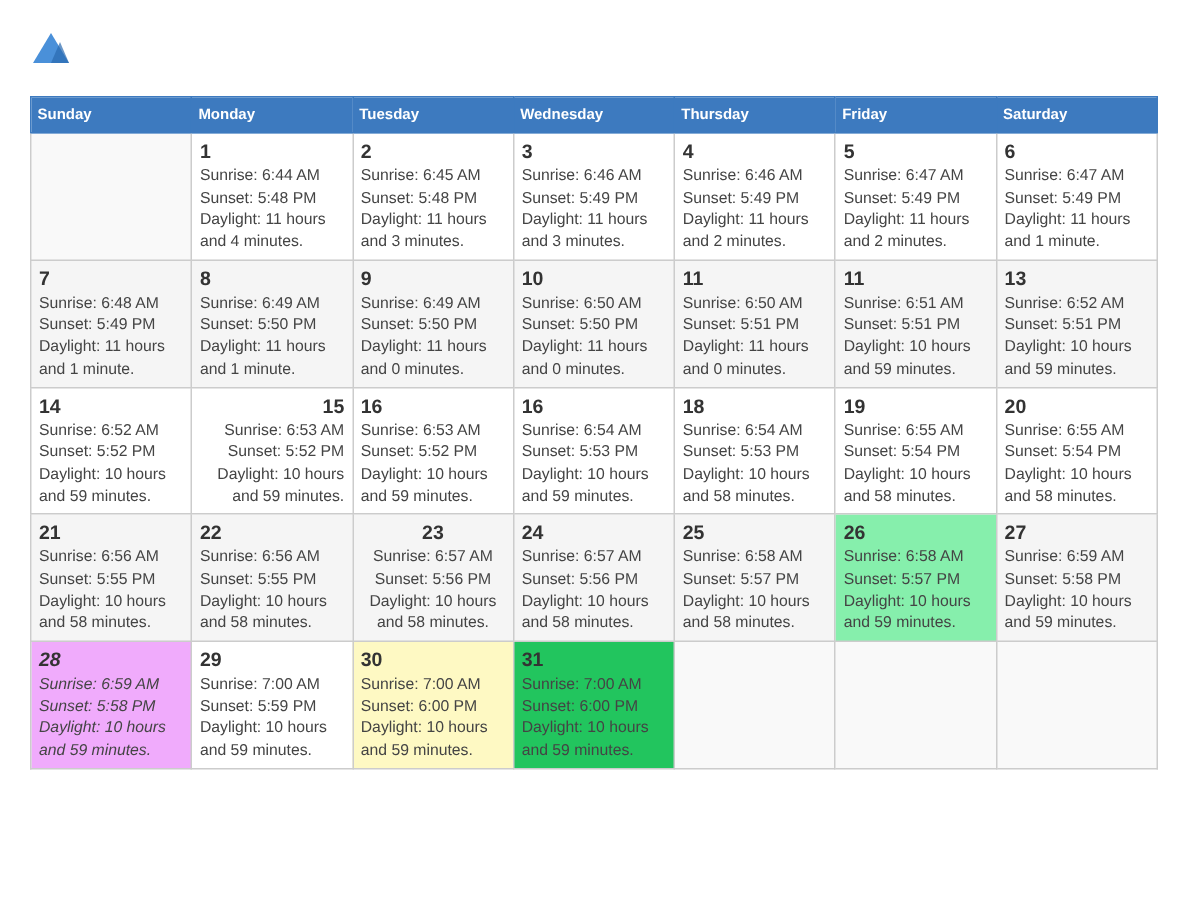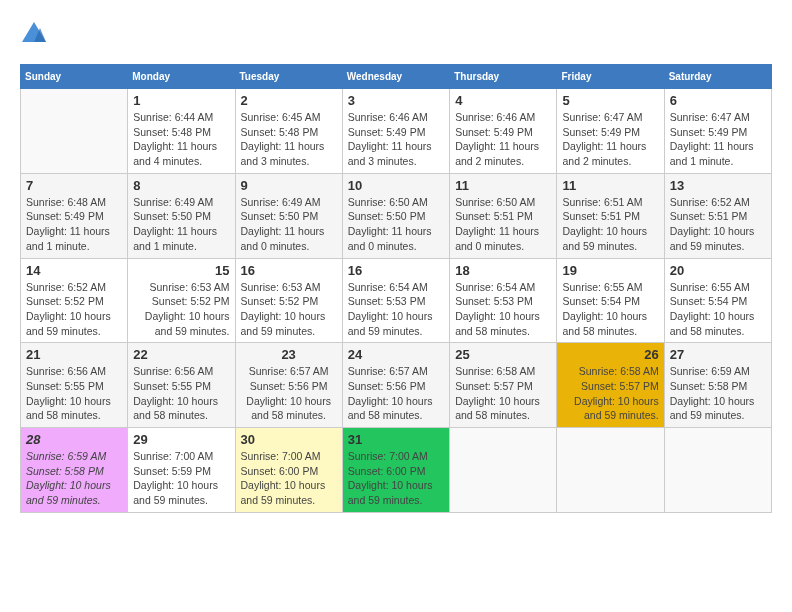--- a/index.html
+++ b/index.html
@@ -232,21 +232,21 @@
           <div class="day-info">Sunrise: 6:57 AM<br>Sunset: 5:56 PM<br>Daylight: 10 hours<br>and 58 minutes.</div>
         </td>
         <td style="background: rgb(245, 245, 245);">
           <span class="day-number">24</span>
           <div class="day-info">Sunrise: 6:57 AM<br>Sunset: 5:56 PM<br>Daylight: 10 hours<br>and 58 minutes.</div>
         </td>
         <td style="background: rgb(245, 245, 245);">
           <span class="day-number">25</span>
           <div class="day-info">Sunrise: 6:58 AM<br>Sunset: 5:57 PM<br>Daylight: 10 hours<br>and 58 minutes.</div>
         </td>
-        <td style="background: #eab308; text-align: right;">
+        <td style="background: #86efac;">
           <span class="day-number">26</span>
           <div class="day-info">Sunrise: 6:58 AM<br>Sunset: 5:57 PM<br>Daylight: 10 hours<br>and 59 minutes.</div>
         </td>
         <td style="background: rgb(245, 245, 245);">
           <span class="day-number">27</span>
           <div class="day-info">Sunrise: 6:59 AM<br>Sunset: 5:58 PM<br>Daylight: 10 hours<br>and 59 minutes.</div>
         </td>
       </tr>
       <tr>
         <td style="background: #f0abfc; font-style: italic;">

